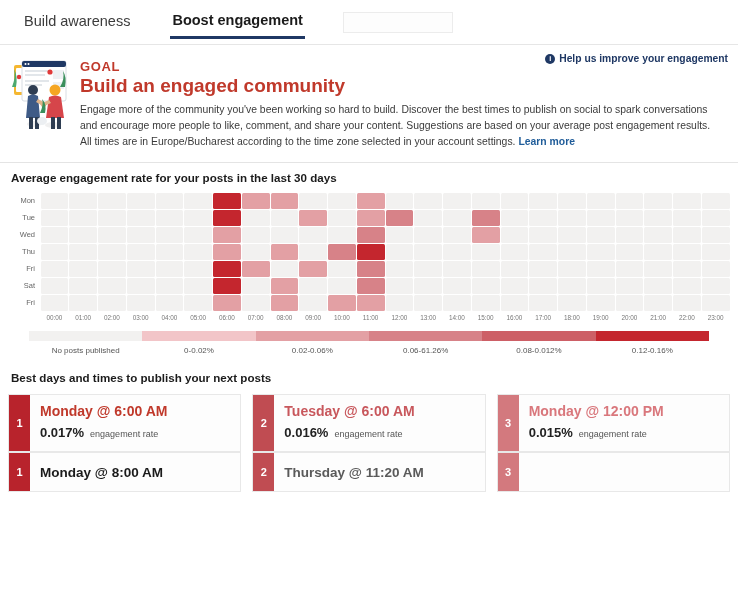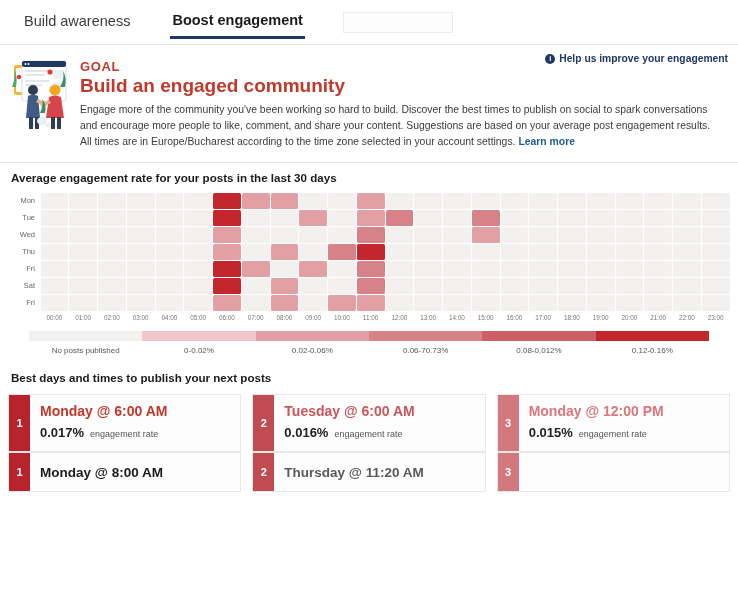--- a/index.html
+++ b/index.html
@@ -488,21 +488,21 @@
       <div class="legend-item">
         <div class="legend-swatch" style="background: rgb(242, 197, 200);"></div>
         <div class="legend-label">0-0.02%</div>
       </div>
       <div class="legend-item">
         <div class="legend-swatch" style="background: rgb(227, 160, 164);"></div>
         <div class="legend-label">0.02-0.06%</div>
       </div>
       <div class="legend-item">
         <div class="legend-swatch" style="background: rgb(215, 130, 136);"></div>
-        <div class="legend-label">0.06-70.73%</div>
+        <div class="legend-label">0.06-61.26%</div>
       </div>
       <div class="legend-item">
         <div class="legend-swatch" style="background: rgb(205, 95, 102);"></div>
         <div class="legend-label">0.08-0.012%</div>
       </div>
       <div class="legend-item">
         <div class="legend-swatch" style="background: rgb(196, 38, 46);"></div>
         <div class="legend-label">0.12-0.16%</div>
       </div>
     </div>

